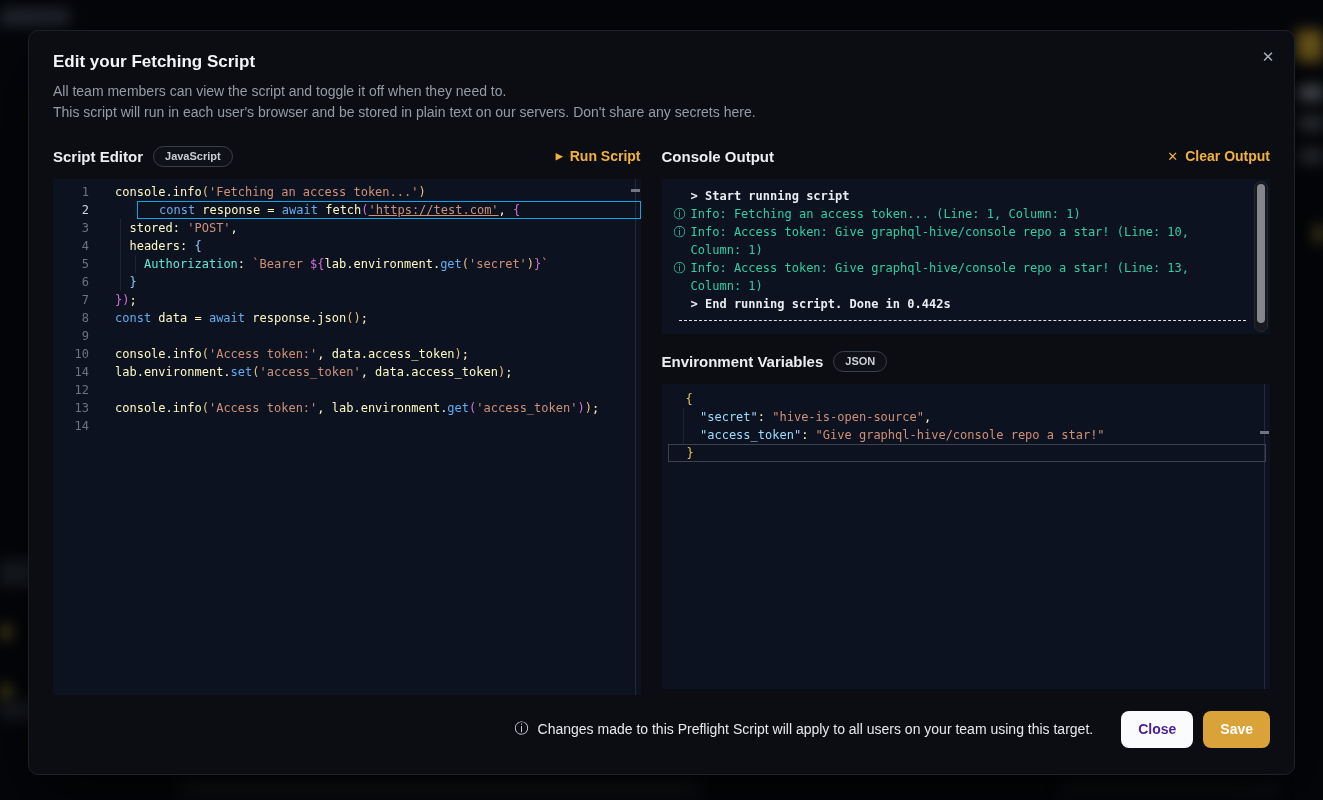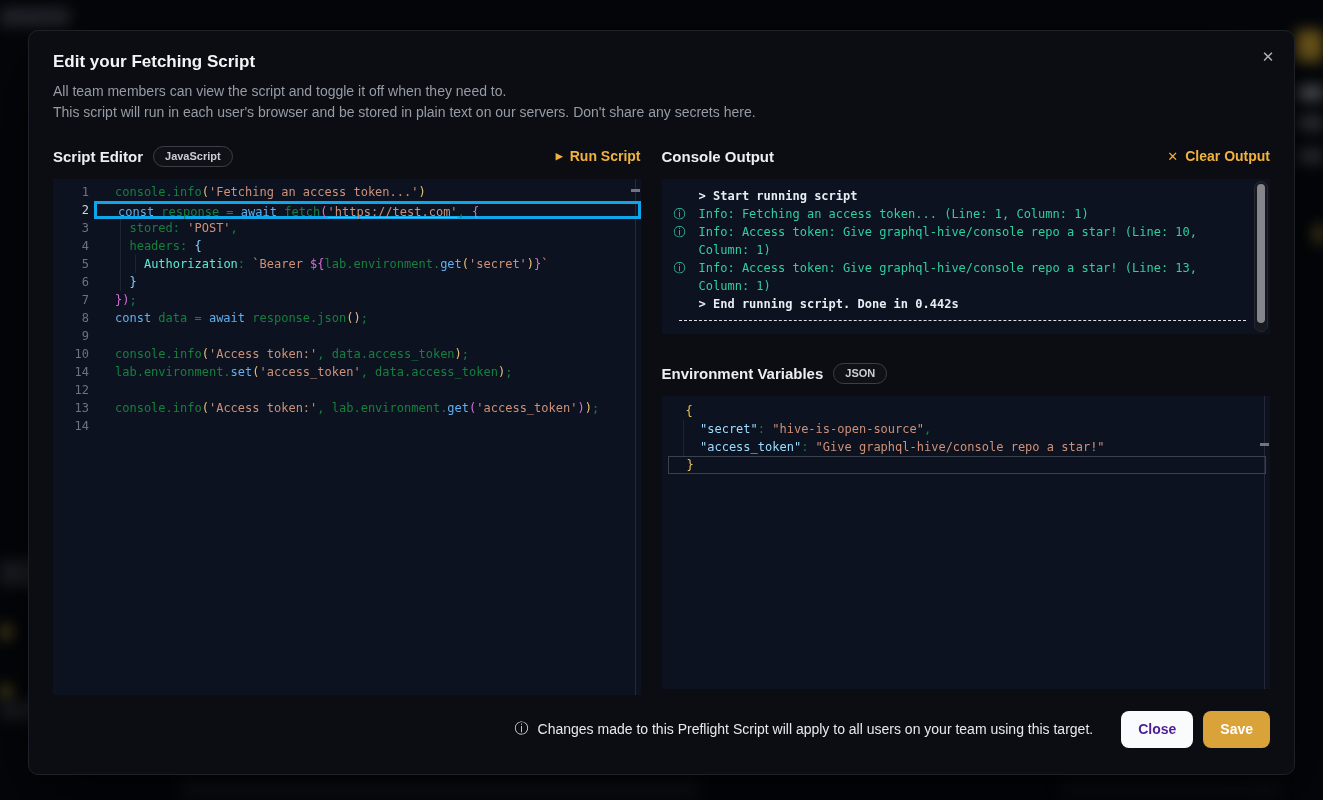--- a/index.html
+++ b/index.html
@@ -51,46 +51,46 @@
     font-family: "DejaVu Sans Mono", monospace; font-size: 12px; line-height: 18px;
     padding-top: 4px; overflow: hidden;
   }
   .edge-line { position: absolute; top: 0; bottom: 0; right: 5px; width: 1px; background: #232936; }
   .edge-dash { position: absolute; right: 1px; width: 9px; height: 3px; background: #6e7681; }
 
   .code-row { display: flex; height: 18px; }
   .gutter { width: 41px; flex: none; text-align: right; padding-right: 5px; color: #6b7382; }
   .code-row.active .gutter { color: #cdd5dd; }
   .linebox { flex: 1; position: relative; padding-left: 21px; white-space: pre; color: #e6edf3; }
-  .code-row.active .linebox { border: 3px solid #0ea5e9; line-height: 16px; }
+  .code-row.active .linebox { border: 1px solid #0ea5e9; line-height: 16px; margin-left: 43px; }
   .guide { position: absolute; top: 0; bottom: 0; width: 1px; background: #1e2530; }
 
-  .tk-w { color: #15803d; } .tk-b { color: #61afef; } .tk-s { color: #ce9178; }
+  .tk-w { color: #fef9c3; } .tk-b { color: #61afef; } .tk-s { color: #ce9178; }
   .tk-g { color: #e5c07b; } .tk-p { color: #d670d6; } .tk-lb { color: #87cefa; }
   .tk-t { color: #5eead4; } .tk-k { color: #9cdcfe; } .tk-y { color: #eac54f; }
   .tk-u { color: #ce9178; text-decoration: underline; }
 
   .console-box {
     position: relative; background: #0d1220; height: 155px; flex: none;
     font-family: "DejaVu Sans Mono", monospace; font-size: 12px; line-height: 18px;
     padding: 8px 0 0 12px; overflow: hidden;
   }
-  .console-row { display: flex; padding-right: 26px; gap: 8px; }
+  .console-row { display: flex; padding-right: 26px; }
   .console-icon { width: 17px; flex: none; font-size: 12px; color: #2fcfa0; }
   .console-text { flex: 1; }
   .cl-plain { color: #e8edf2; font-weight: bold; }
   .cl-info  { color: #2fcfa0; }
   .console-rule { border-top: 1px dashed #dfe2e6; margin: 7px 24px 0 5px; height: 1px; }
   .scrollbar {
     position: absolute; top: 2px; bottom: 2px; right: 2px; width: 14px;
     background: #17191f; border: 1px solid #26282e; border-radius: 7px;
   }
   .scrollbar .thumb { position: absolute; top: 2px; bottom: 8px; left: 2px; right: 2px; background: #84868c; border-radius: 6px; }
 
-  .env-head { margin-top: 24px; }
+  .env-head { margin-top: 12px; }
   .env-editor { margin-bottom: 6px; padding-top: 6px; }
   .env-row { display: flex; height: 18px; margin: 0 4px 0 6px; }
   .env-row .linebox { padding-left: 18px; }
   .env-row.active .linebox { border: 1px solid #3c424d; line-height: 16px; }
 
   .footer {
     height: 38px; margin: 15px 0 26px 0;
     display: flex; align-items: center; justify-content: flex-end; gap: 10px;
   }
   .note-group { display: flex; align-items: center; gap: 9px; margin-right: 18px; }

